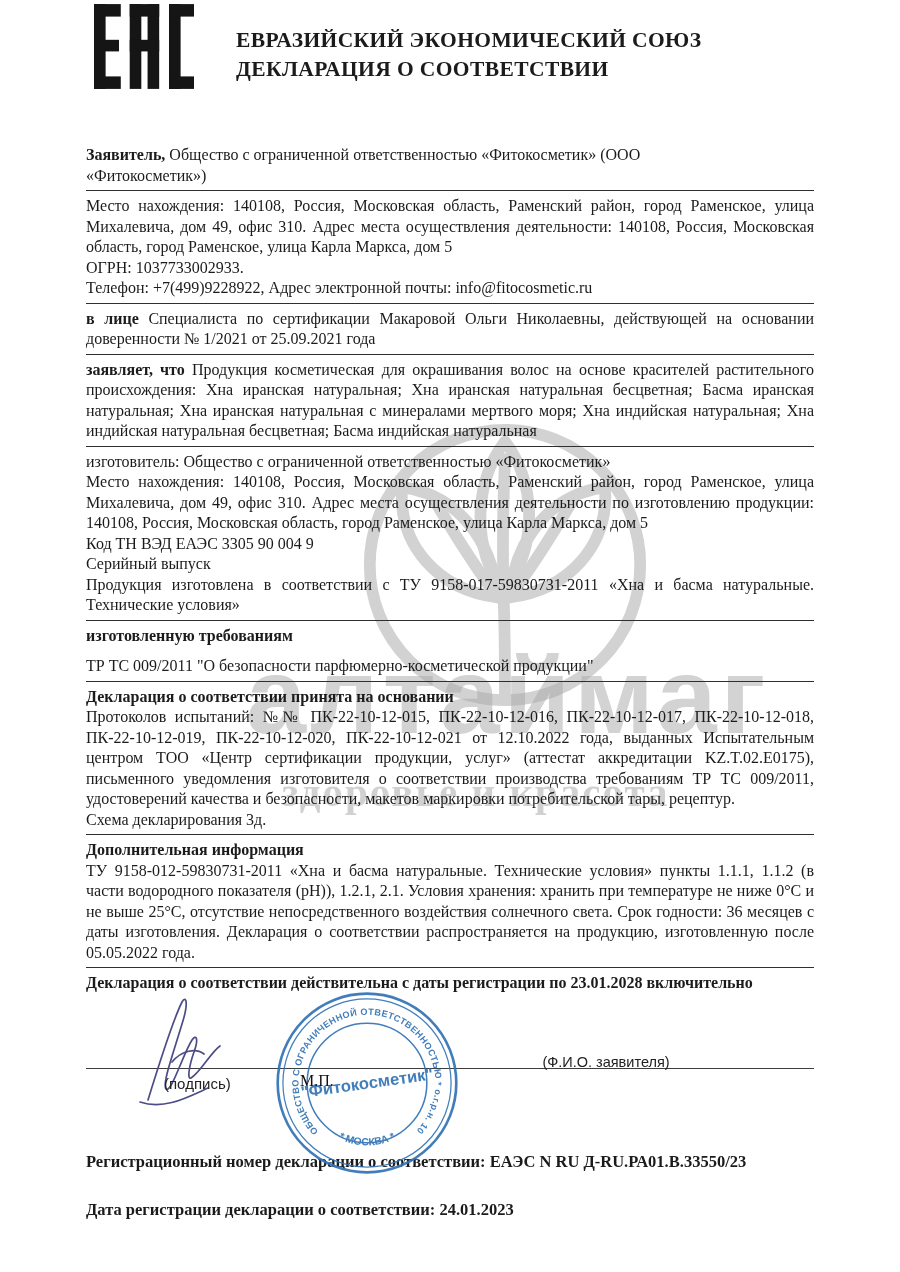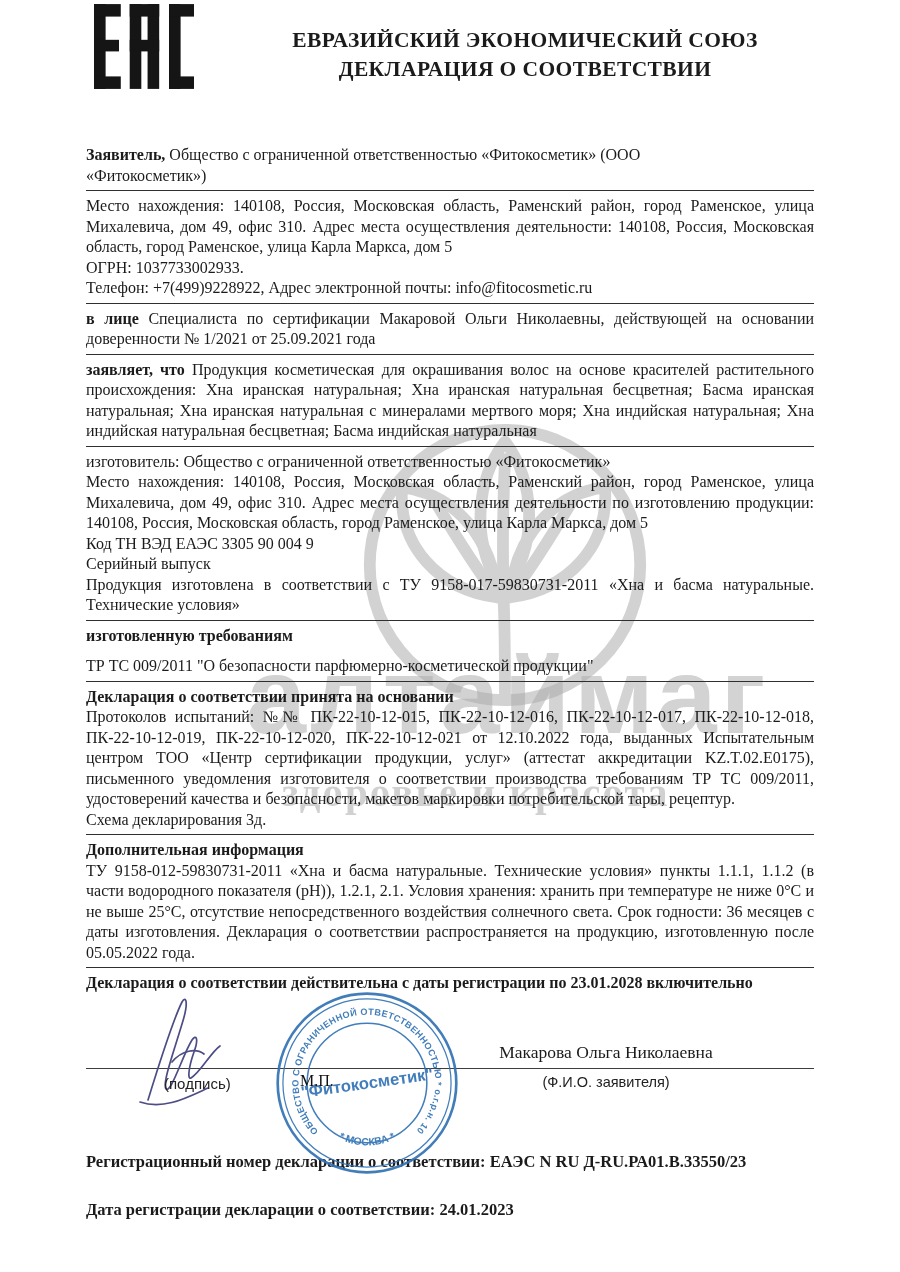--- a/index.html
+++ b/index.html
@@ -2,21 +2,21 @@
 <html><head>
 <meta charset="utf-8">
 <style>
   html,body{margin:0;padding:0;background:#ffffff;}
   .page{position:relative;width:900px;height:1272px;background:#ffffff;overflow:hidden;
         font-family:"Liberation Serif",serif;color:#1b1b1b;font-size:16px;line-height:20.5px;}
   .content{position:relative;z-index:1;padding:0 86px;}
   
   .hdr{position:relative;height:120px;padding-top:20px;}
   .eac-logo{position:absolute;left:8px;top:4px;}
-  .titles{margin-left:150px;text-align:center;font-weight:bold;font-size:21.5px;line-height:29px;letter-spacing:.4px;padding-top:6px;}
+  .titles{margin-left:150px;text-align:left;font-weight:bold;font-size:21.5px;line-height:29px;letter-spacing:.4px;padding-top:6px;}
   
   .sec{border-bottom:1.6px solid #2f2f2f;padding:5px 0 4px;}
   .sec p{margin:0;}
   .just{text-align:justify;}
   .nob{border-bottom:none;}
   b{font-weight:bold;}
   .mt{margin-top:10px !important;}
   
   .wm{position:absolute;z-index:0;pointer-events:none;}
   .wm-leaf{left:358px;top:418px;}
@@ -155,21 +155,20 @@
           <textPath href="#ringTop">ОБЩЕСТВО С ОГРАНИЧЕННОЙ ОТВЕТСТВЕННОСТЬЮ * о.г.р.н. 1037733002933</textPath>
         </text>
         <text font-size="11" fill="#3273b5" font-weight="bold" font-family="Liberation Sans, sans-serif" text-anchor="middle">
           <textPath href="#ringBot" startOffset="50%">* МОСКВА *</textPath>
         </text>
         <text x="100" y="106" text-anchor="middle" font-size="17.5" font-weight="bold" fill="#3273b5" font-family="Liberation Sans, sans-serif" transform="rotate(-8 100 100)">"Фитокосметик"</text>
       </svg>
       <div class="mp">М.П.</div>
 
       <div class="fio">
-        <div class="name">Макарова Ольга Николаевна</div>
         <div class="cap">(Ф.И.О. заявителя)</div>
       </div>
     </div>
 
     <p class="reg">Регистрационный номер декларации о соответствии: ЕАЭС N RU Д-RU.РА01.В.33550/23</p>
     <p class="reg reg2">Дата регистрации декларации о соответствии: 24.01.2023</p>
 
   </div>
 </div>
 

